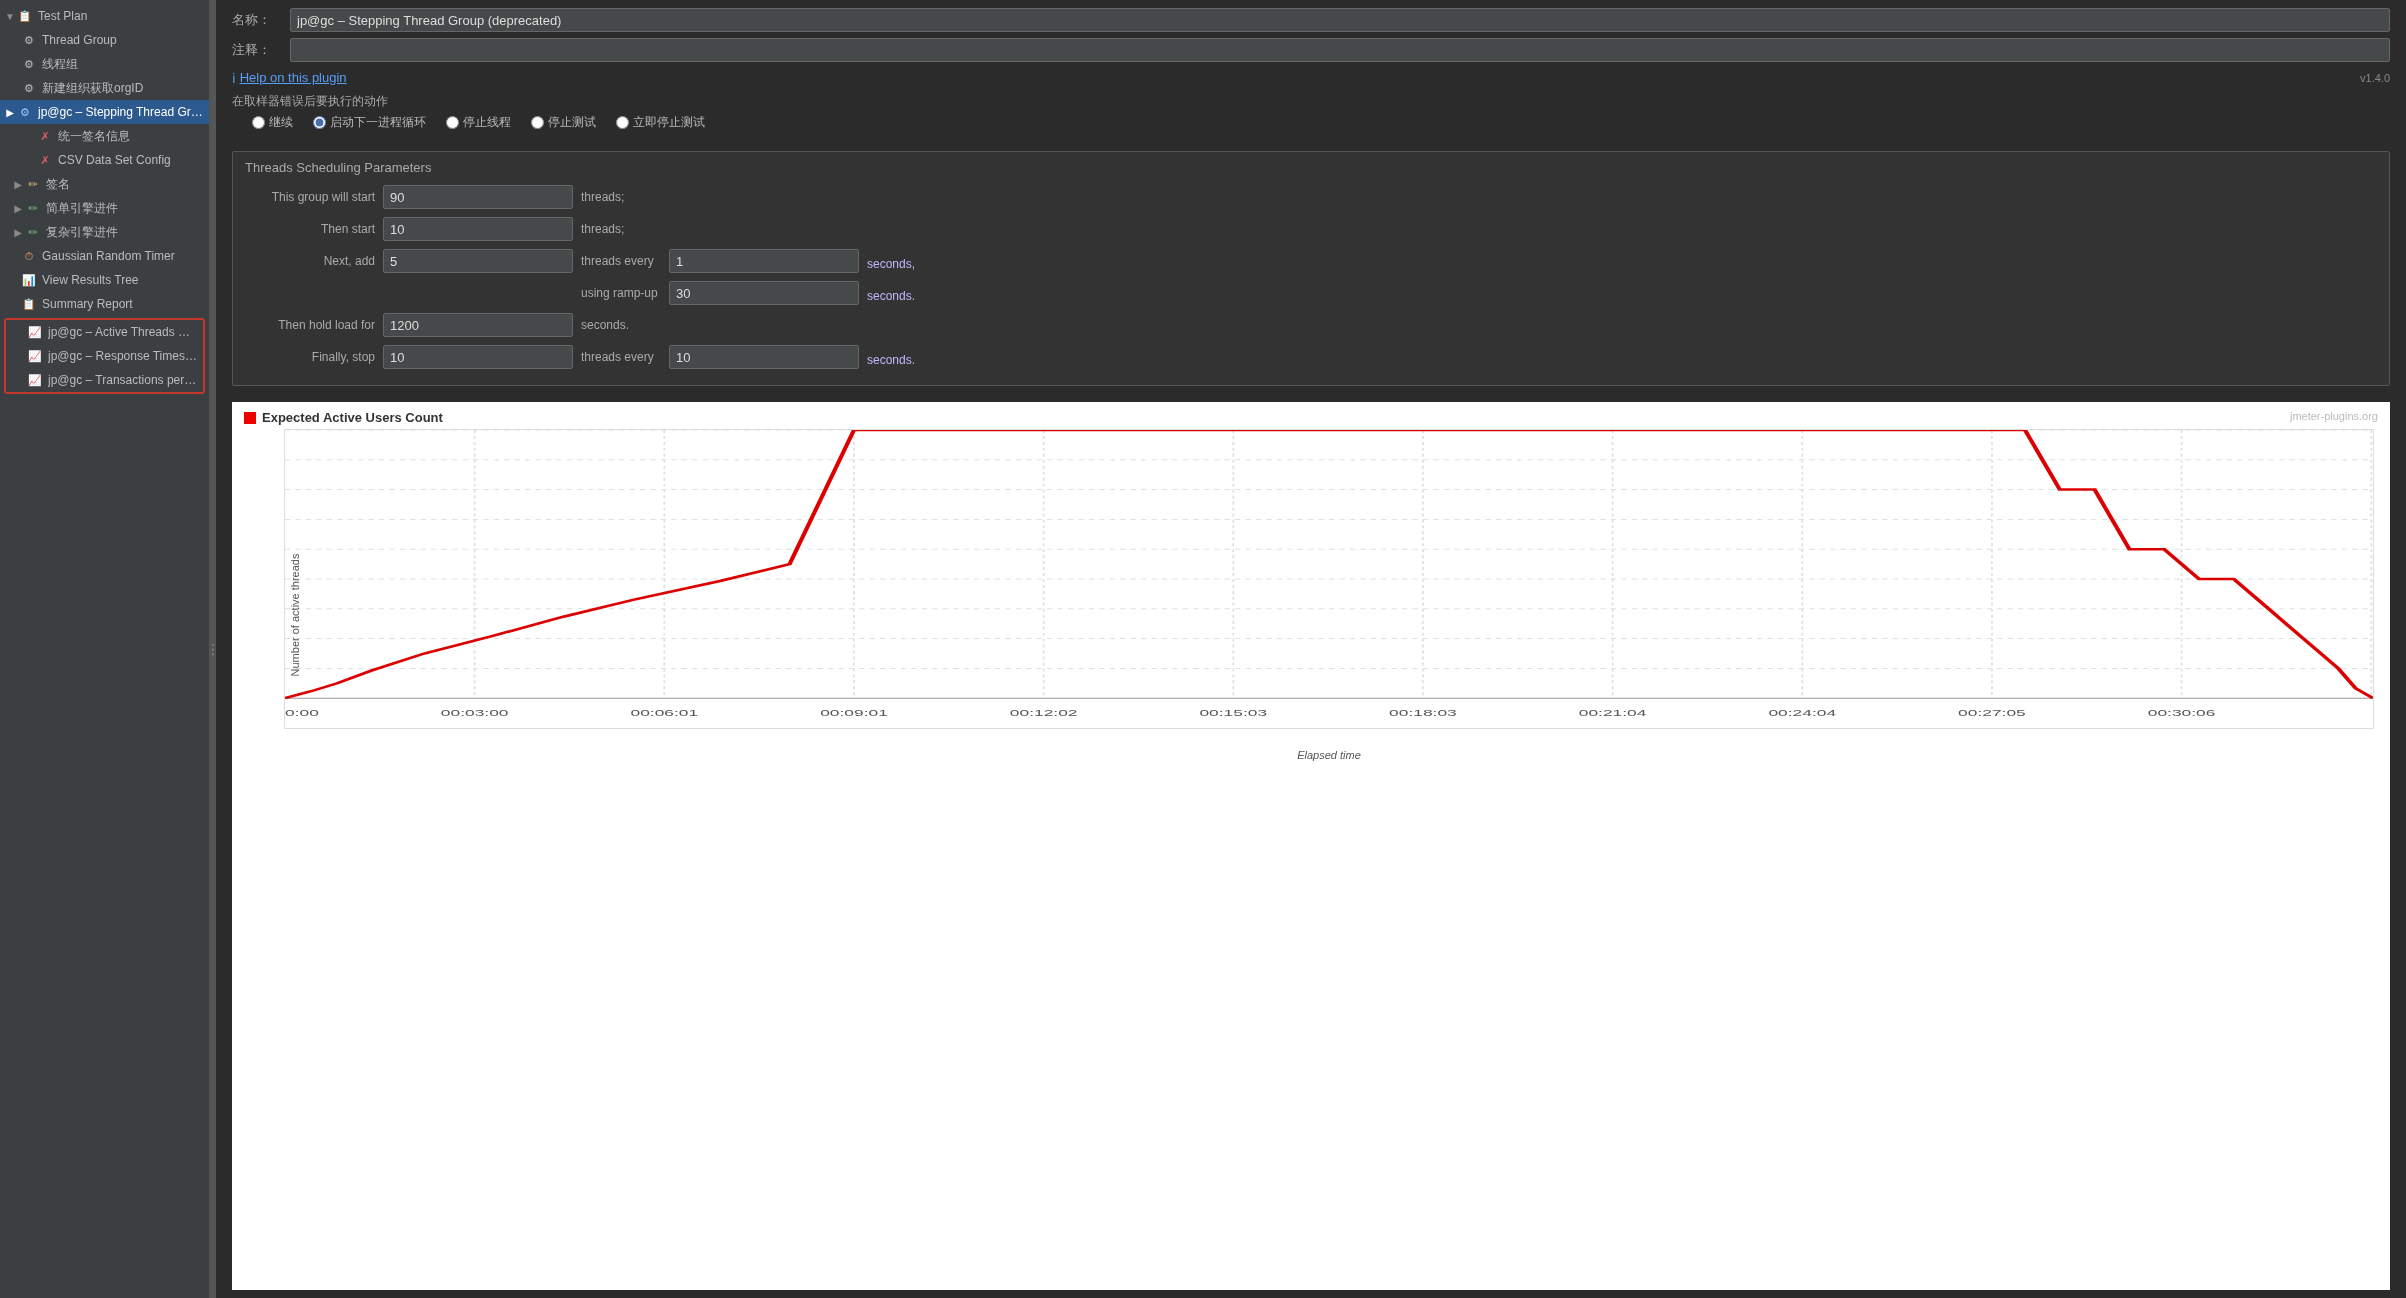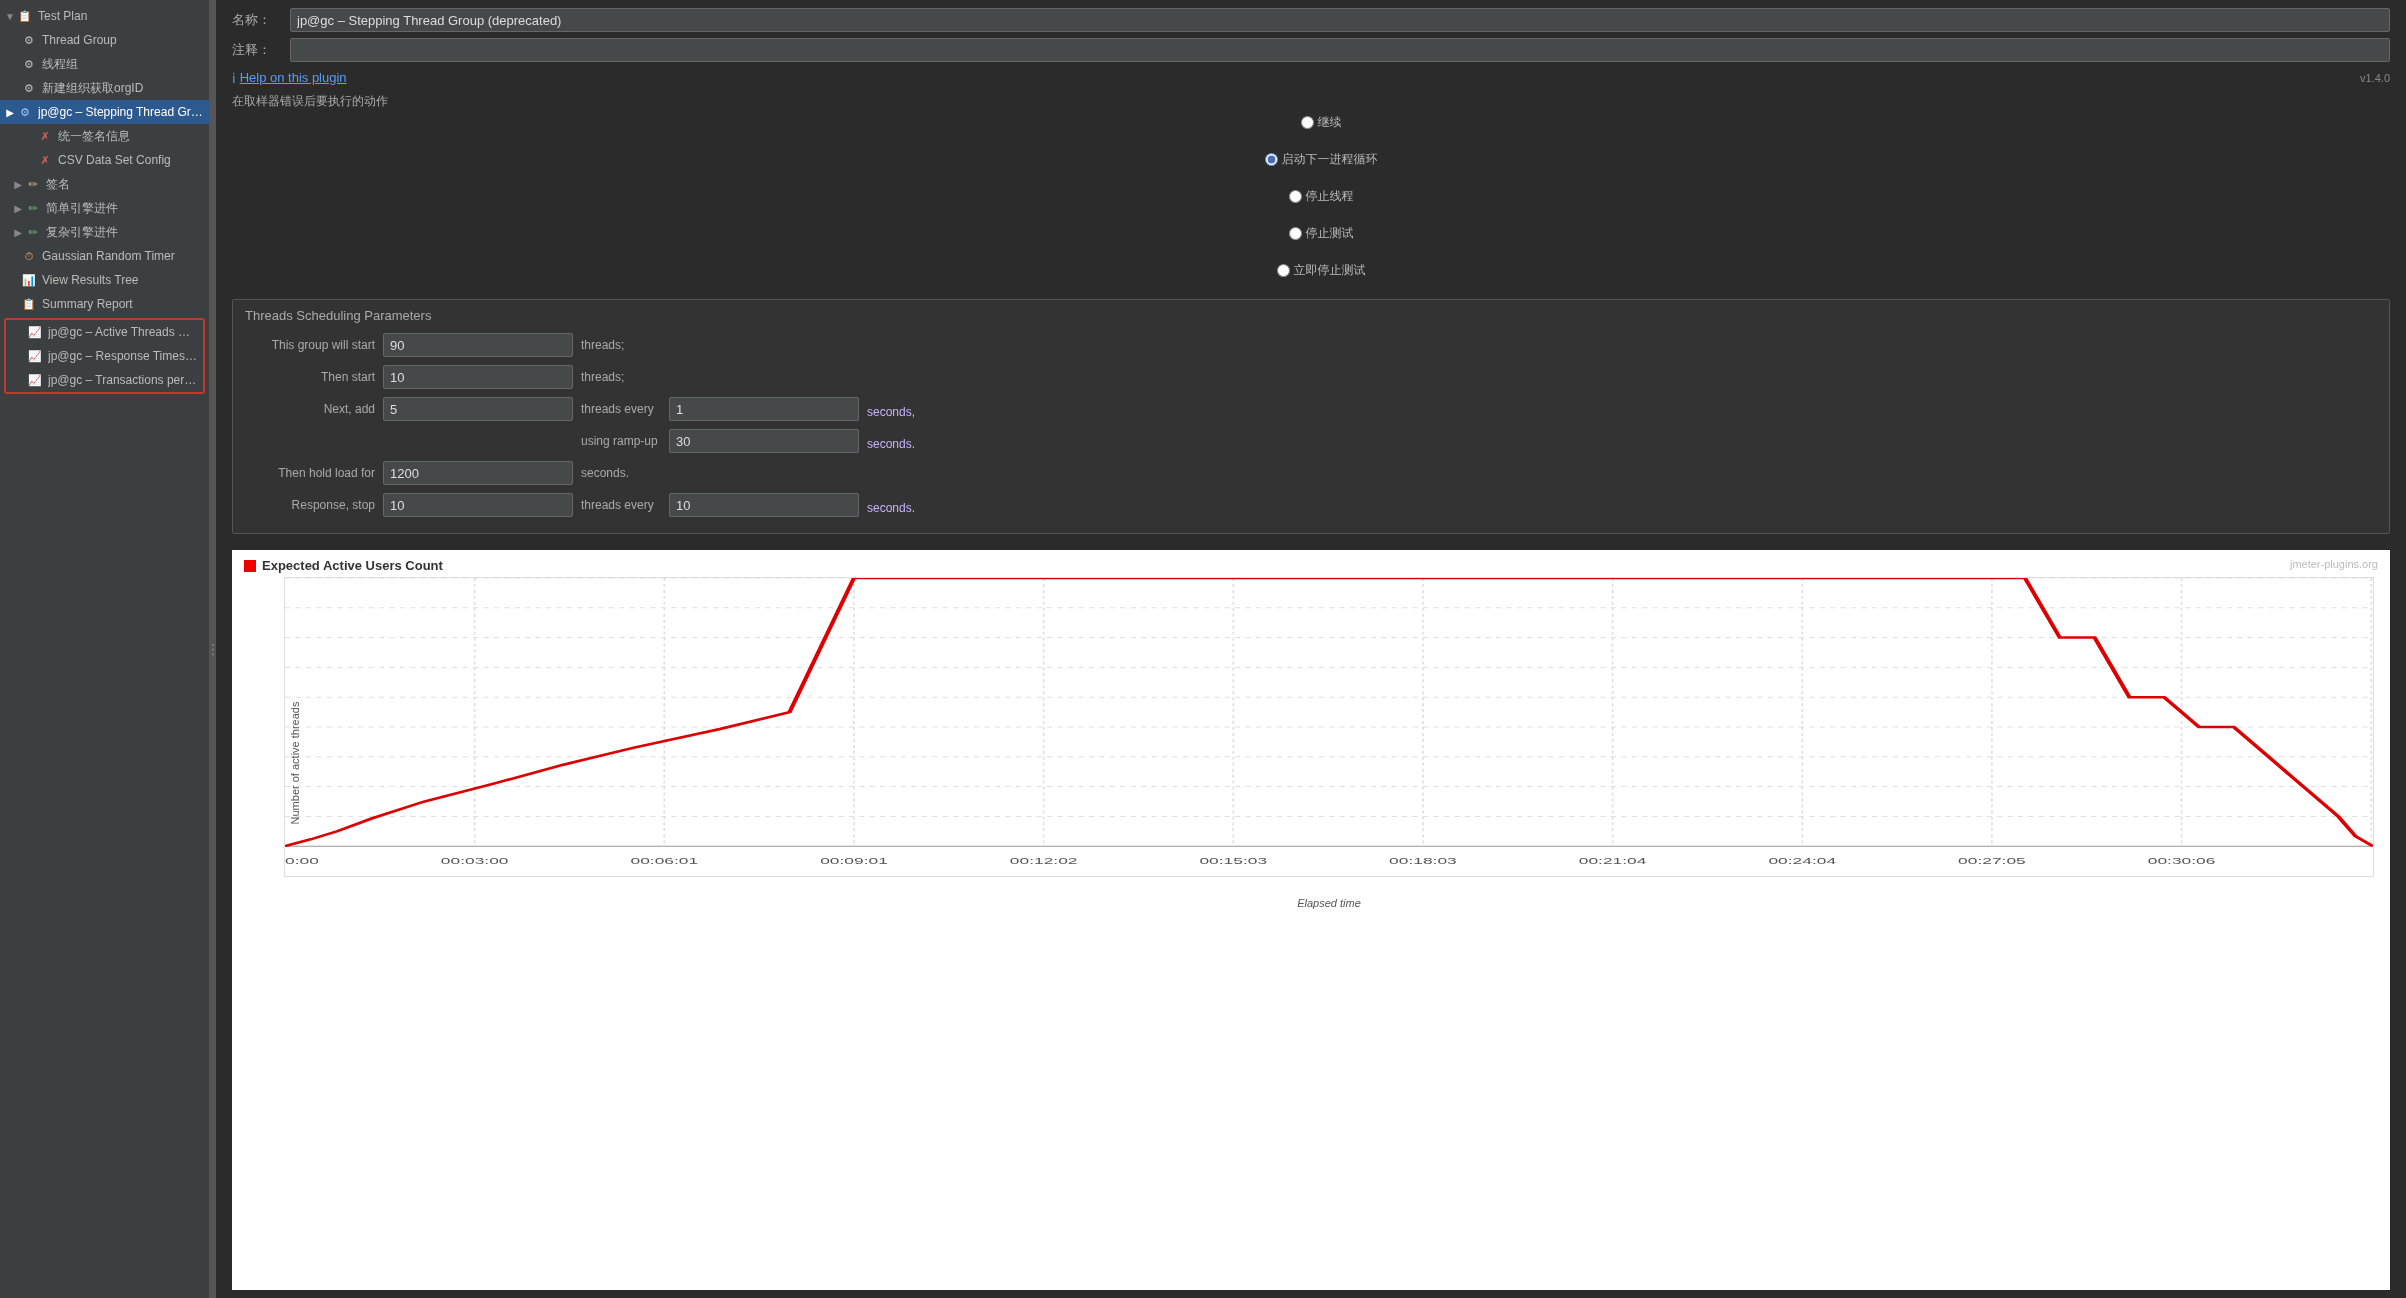--- a/index.html
+++ b/index.html
@@ -138,21 +138,20 @@
     .section-label {
       color: #aaa;
       font-size: 12px;
       margin: 4px 0 4px 0;
     }
     .radio-row {
       display: flex;
       align-items: center;
       gap: 20px;
       margin: 4px 0 8px 20px;
-      flex-direction: column;
     }
     .radio-option {
       display: flex;
       align-items: center;
       gap: 4px;
       color: #bbb;
       font-size: 12px;
     }
     .radio-option input[type=radio] { accent-color: #4b6eaf; }
 
@@ -439,21 +438,21 @@
       <span class="param-unit2">seconds.</span>
     </div>
 
     <div class="param-row">
       <span class="param-label">Then hold load for</span>
       <input class="param-input" type="text" value="1200" style="">
       <span class="param-unit">seconds.</span>
     </div>
 
     <div class="param-row">
-      <span class="param-label">Response, stop</span>
+      <span class="param-label">Finally, stop</span>
       <input class="param-input" type="text" value="10" style="">
       <span class="param-unit">threads every</span>
       <input class="param-input2" type="text" value="10" style="">
       <span class="param-unit2">seconds.</span>
     </div>
   </div>
 
   <div id="chart-area">
     <div id="chart-title">
       <span class="legend-box"></span>

